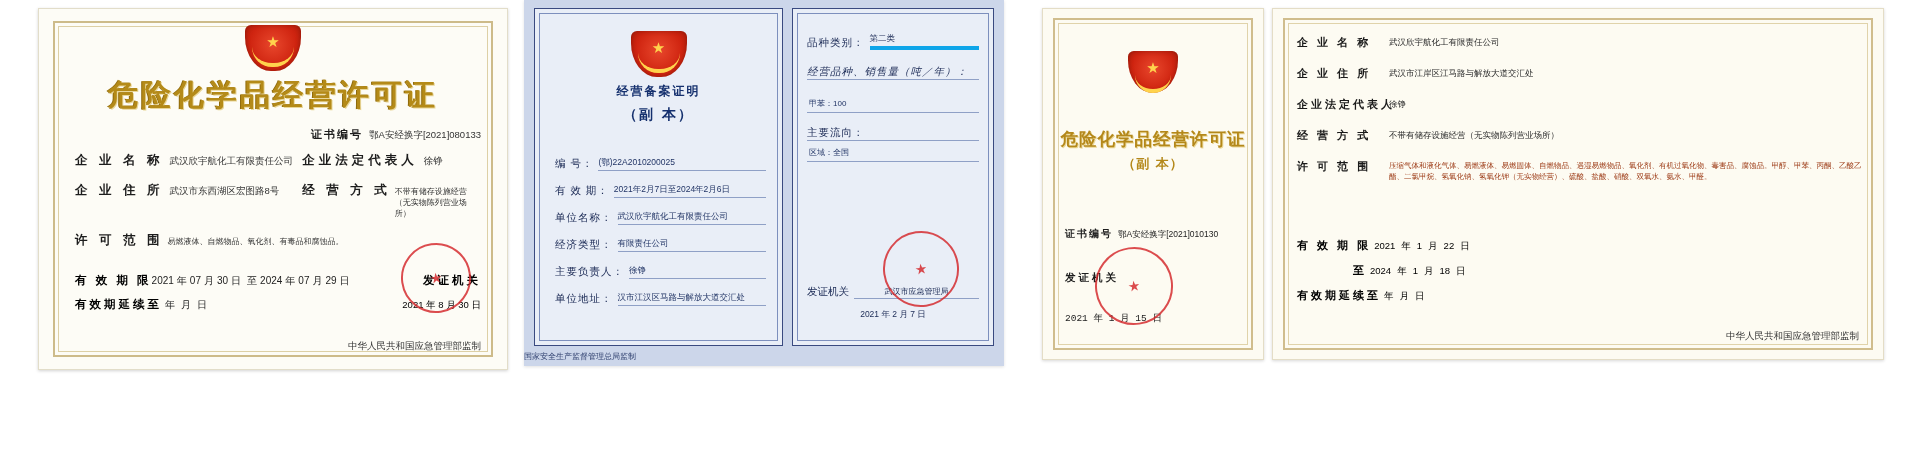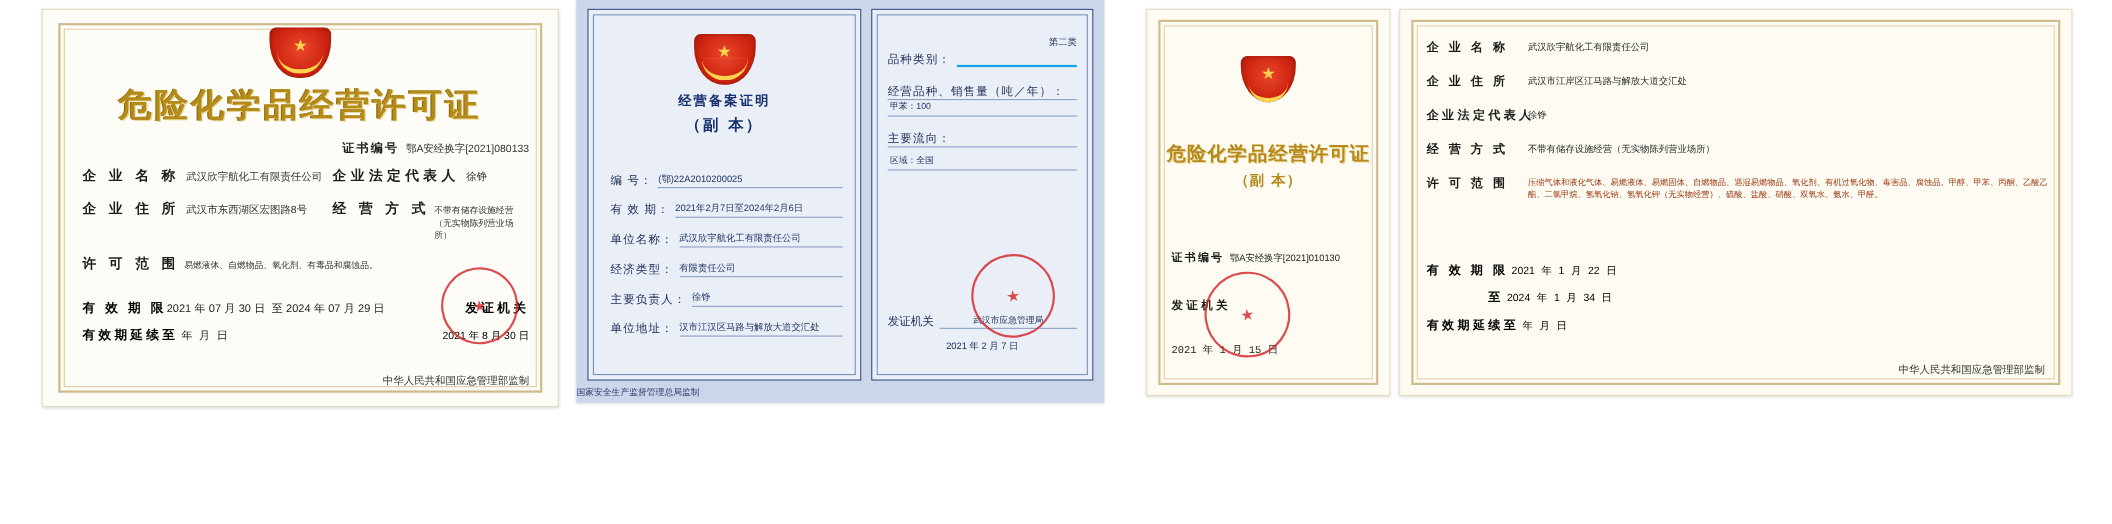--- a/index.html
+++ b/index.html
@@ -263,24 +263,24 @@
   .cert2 .rf {
     display: flex;
     align-items: flex-end;
     margin-bottom: 15px;
     font-size: 10.5px;
   }
   .cert2 .rf .k { letter-spacing: 1px; white-space: nowrap; }
   .cert2 .rf .v {
     flex: 1;
     margin-left: 5px;
-    border-bottom: 2px solid #0ea5e9;
+    border-bottom: 4px solid #0ea5e9;
     font-size: 8.5px;
-    padding-bottom: 14px;
-    text-align: right;
+    padding-bottom: 1px;
+    text-align: left;
   }
   .cert2 .blockline {
     border-bottom: 1px solid #8fa0c6;
     height: 14px;
     margin-bottom: 13px;
     font-size: 8px;
     color: #223566;
     padding-left: 2px;
   }
   .cert2 .issue-line {
@@ -554,21 +554,21 @@
         </div>
       </div>
     </div>
 
     <div class="page page-right">
       <div class="rfields">
         <div class="rf">
           <span class="k">品种类别：</span>
           <span class="v">第二类</span>
         </div>
-        <div class="rf" style="border-bottom:1px solid #8fa0c6;margin-bottom:0;">
+        <div class="rf" style="border-bottom:1px solid #8fa0c6;margin-bottom:18px;font-style:italic;">
           <span class="k">经营品种、销售量（吨／年）：</span>
         </div>
         <div class="blockline">甲苯：100</div>
         <div class="rf" style="border-bottom:1px solid #8fa0c6;margin-bottom:6px;">
           <span class="k">主要流向：</span>
         </div>
         <div class="blockline">区域：全国</div>
       </div>
 
       <div class="issue-line">
@@ -640,21 +640,21 @@
         <span class="seg">22</span>
         <span class="seg">日</span>
       </div>
       <div class="d4">
         <span style="width:56px;display:inline-block;"></span>
         <span>至</span>
         <span class="seg">2024</span>
         <span class="seg">年</span>
         <span class="seg">1</span>
         <span class="seg">月</span>
-        <span class="seg">34</span>
+        <span class="seg">18</span>
         <span class="seg">日</span>
       </div>
       <div class="d4">
         <span>有效期延续至</span>
         <span class="seg">年</span>
         <span class="seg">月</span>
         <span class="seg">日</span>
       </div>
     </div>
 

